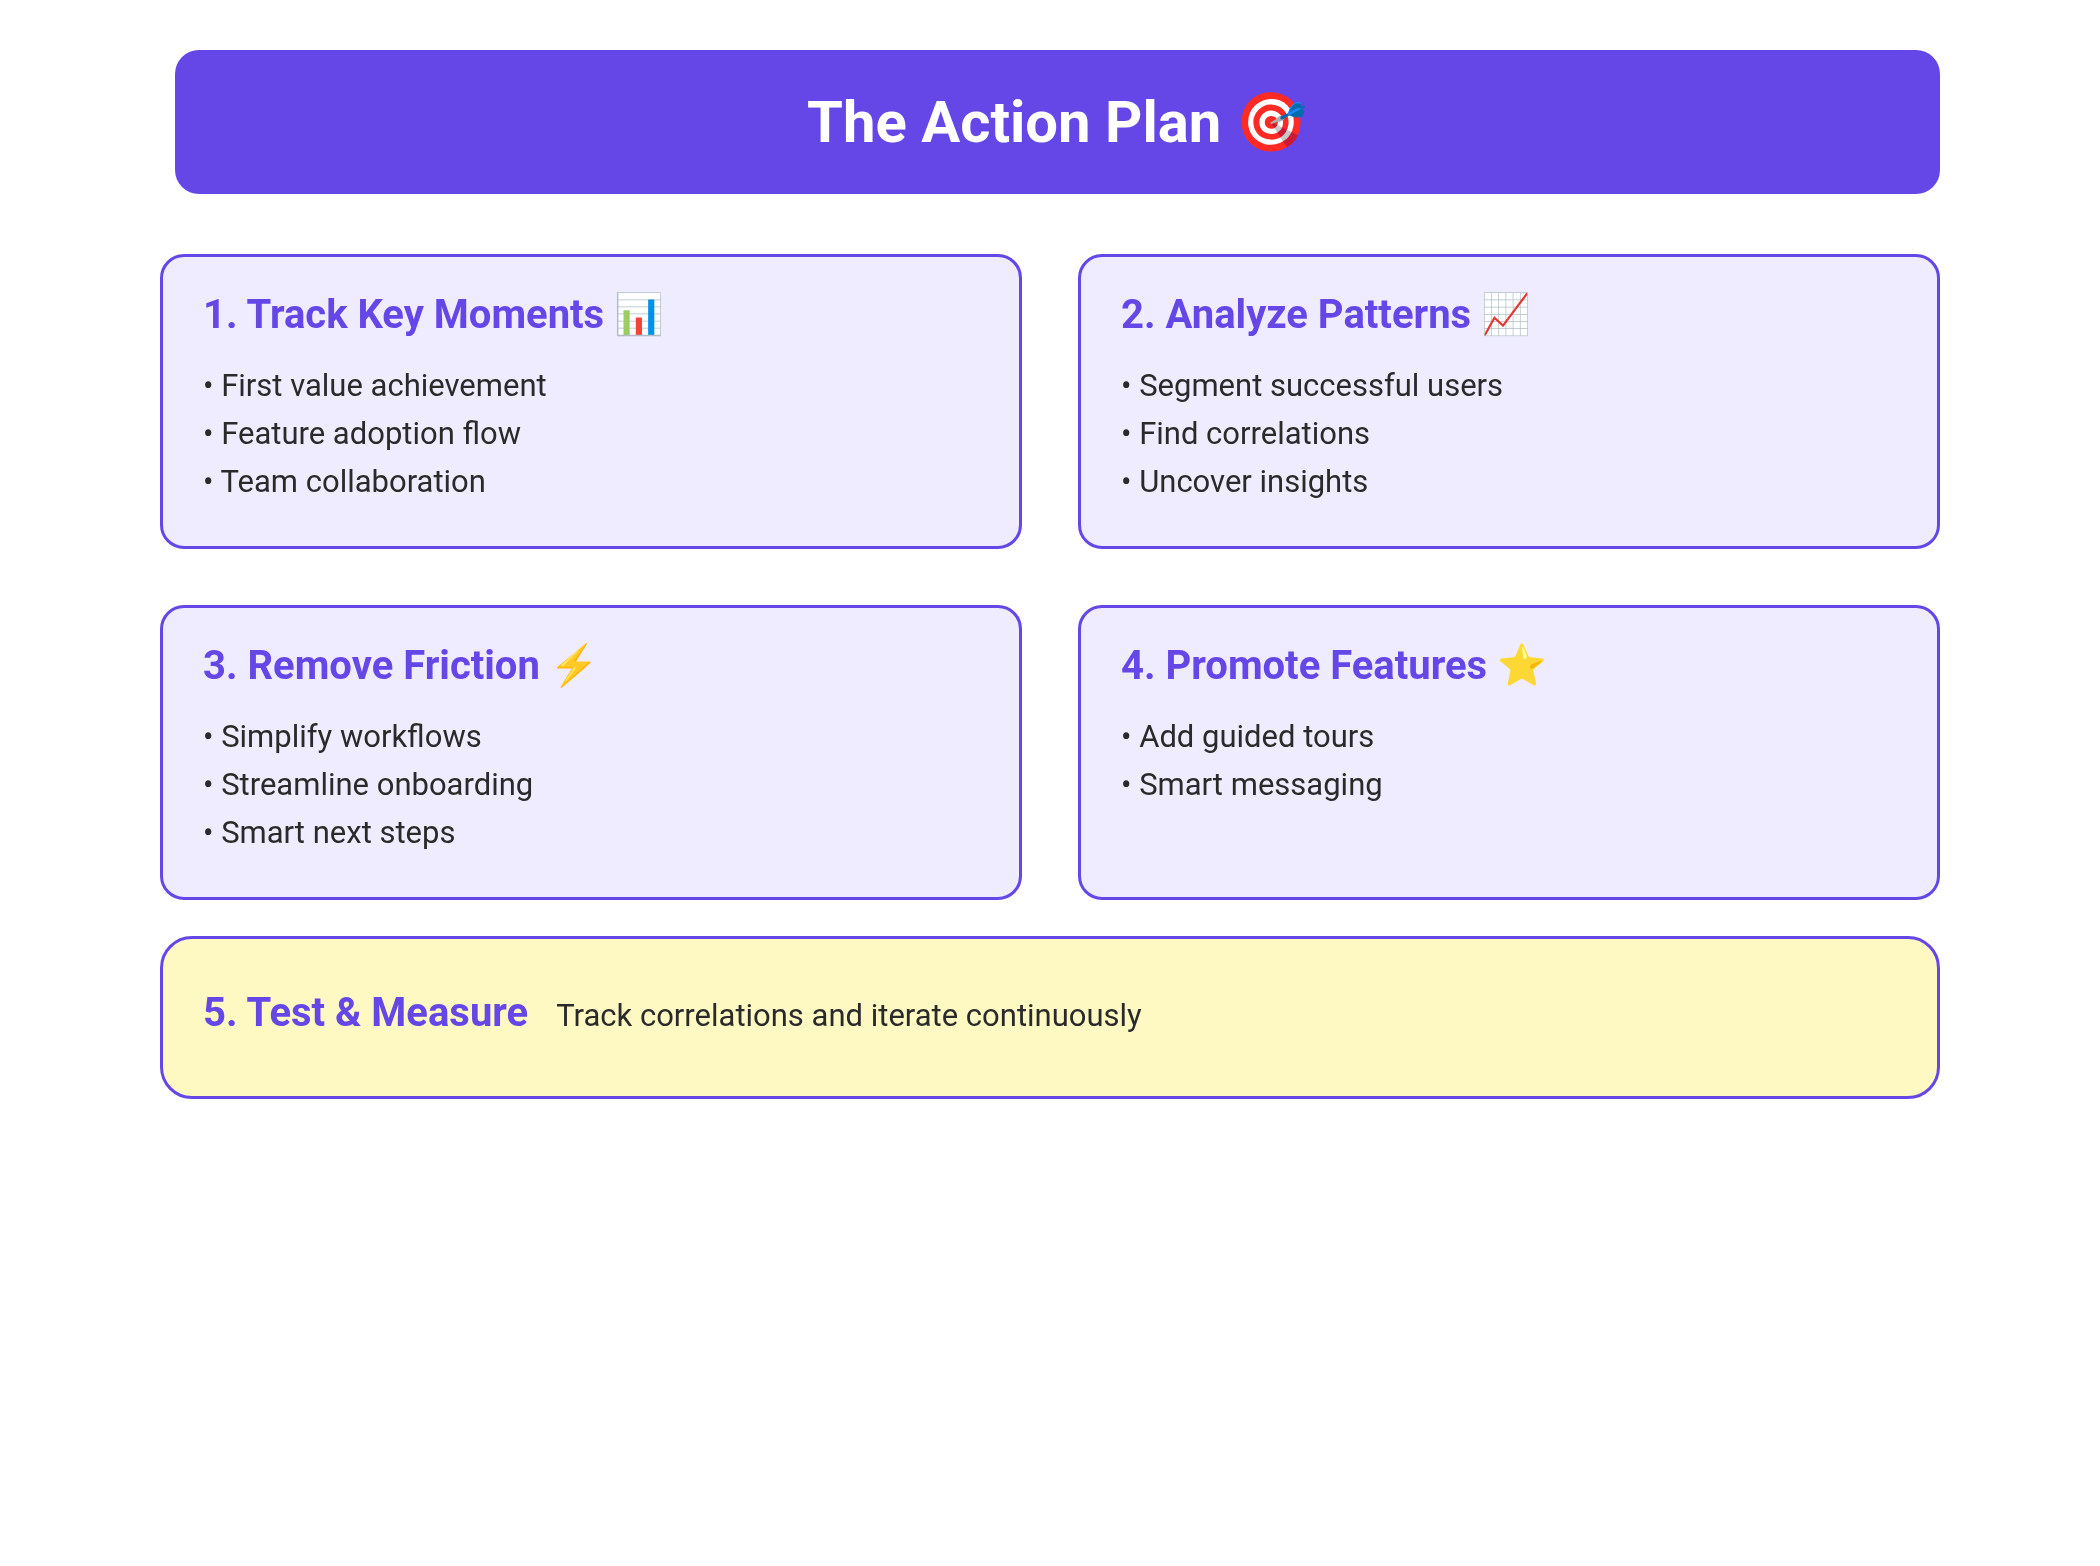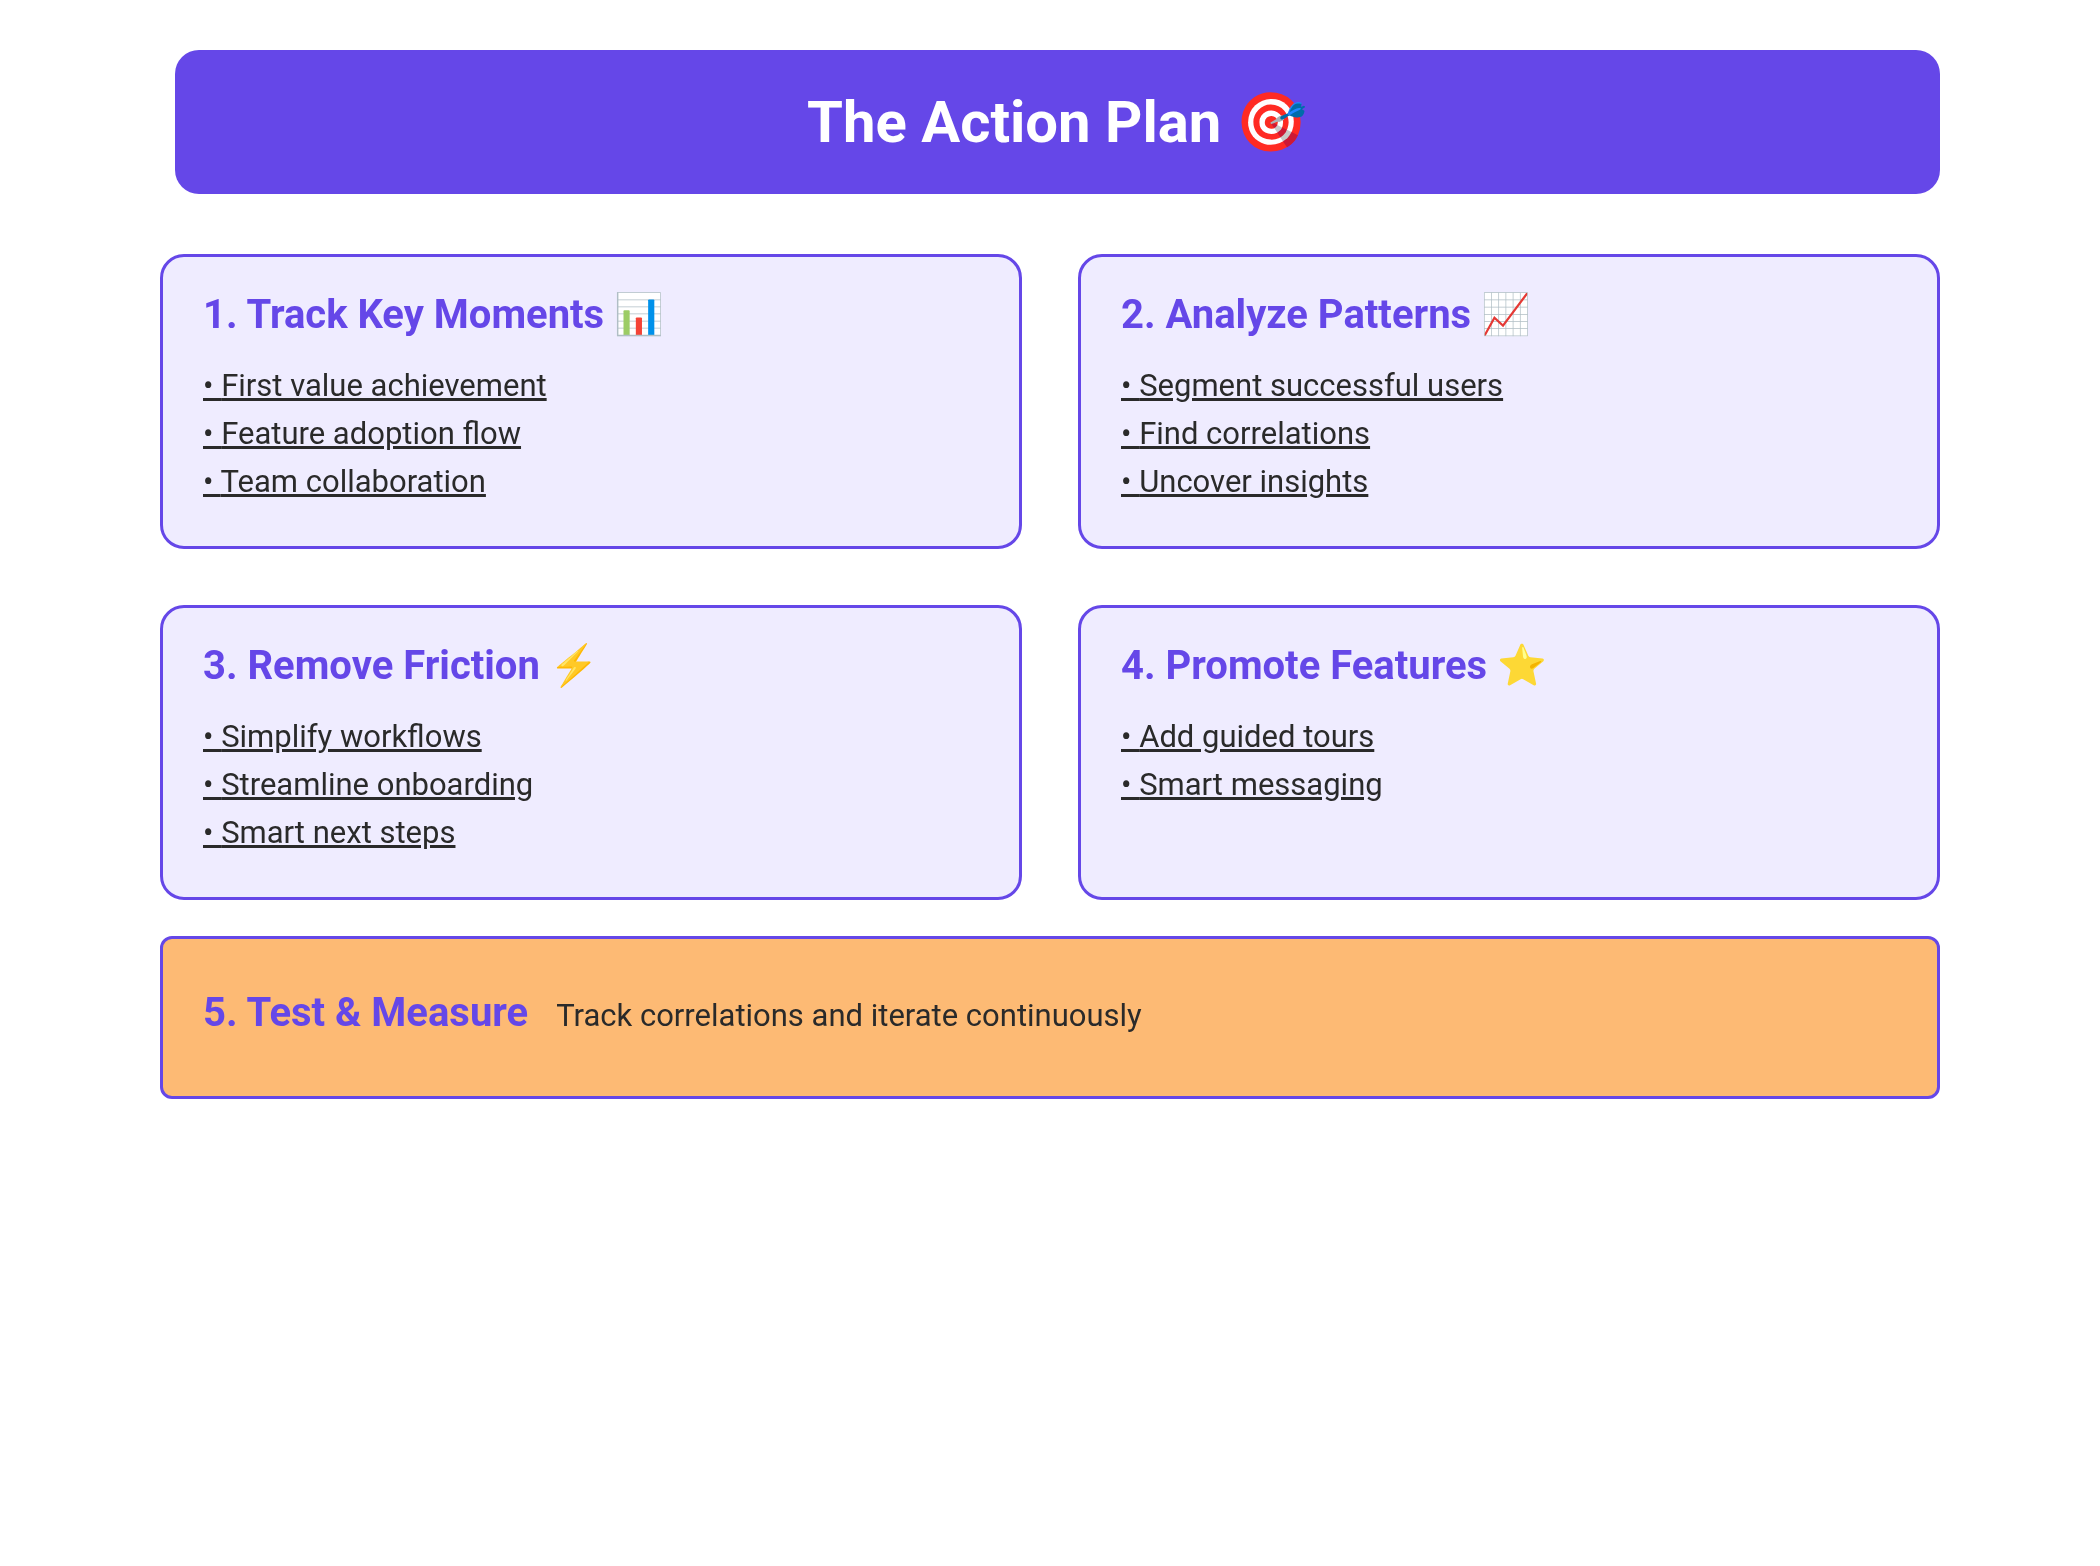--- a/index.html
+++ b/index.html
@@ -42,29 +42,28 @@
       margin-bottom: 24px;
     }
     .card-list {
       list-style: none;
     }
     .card-list li {
       color: #2a2a2a;
       font-size: 31px;
       line-height: 1.55;
       font-weight: 400;
-      text-decoration: underline;
     }
     .card-list li::before {
       content: "• ";
     }
     .wide-card {
-      background: #fdba74;
+      background: #fef9c3;
       border: 3px solid #6547e8;
-      border-radius: 12px;
+      border-radius: 32px;
       padding: 50px 40px 60px 40px;
       display: flex;
       align-items: baseline;
       gap: 28px;
     }
     .wide-title {
       color: #6547e8;
       font-size: 40px;
       font-weight: 700;
       white-space: nowrap;

